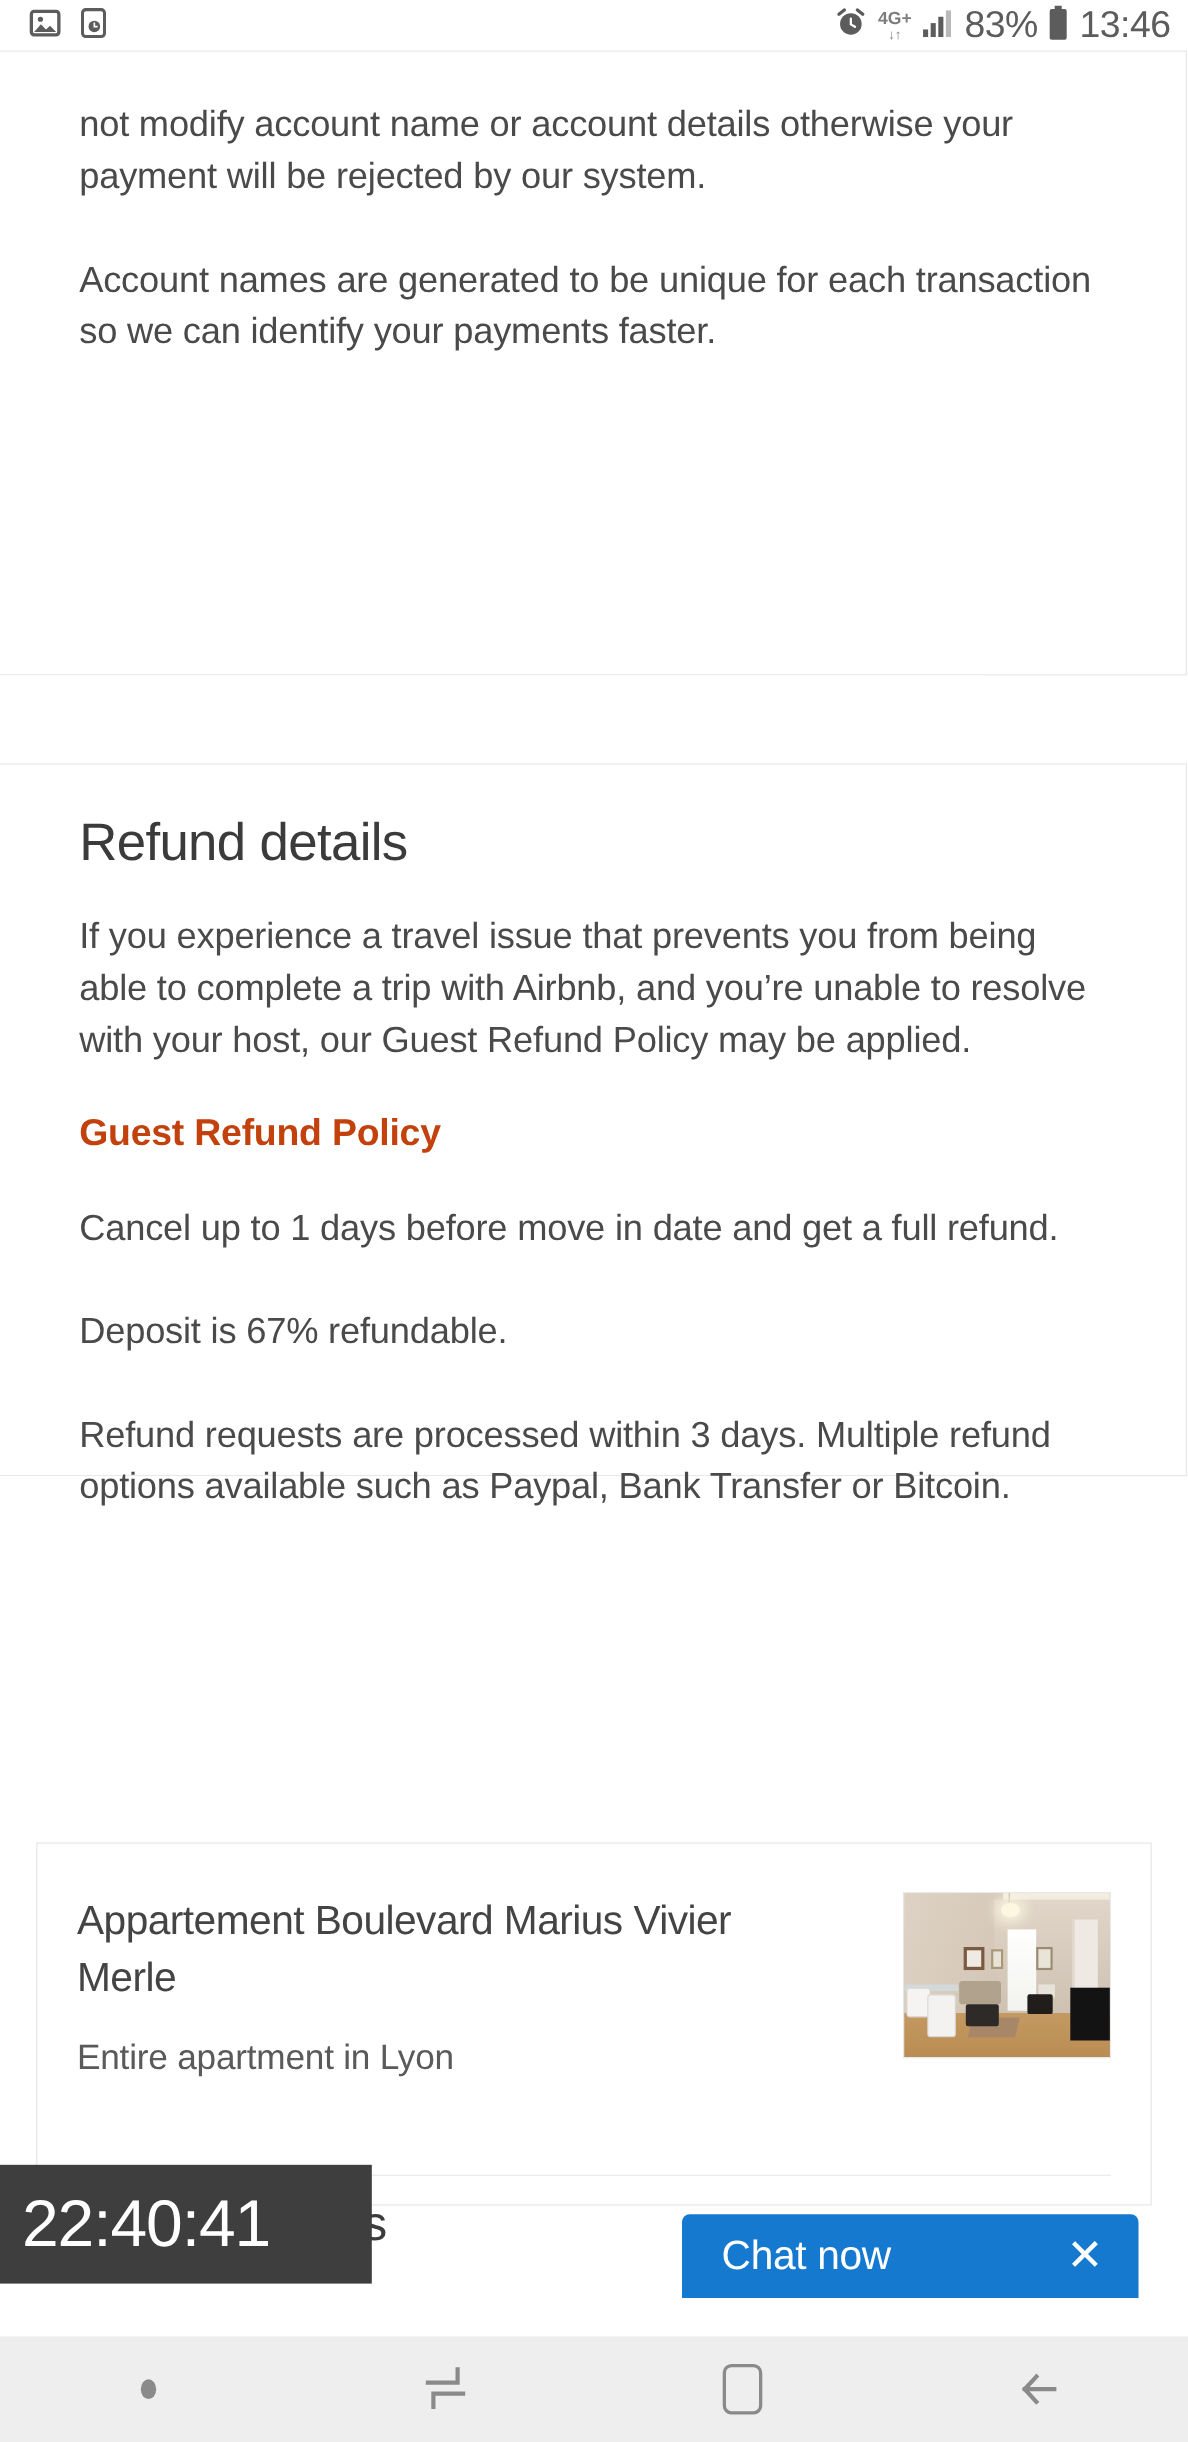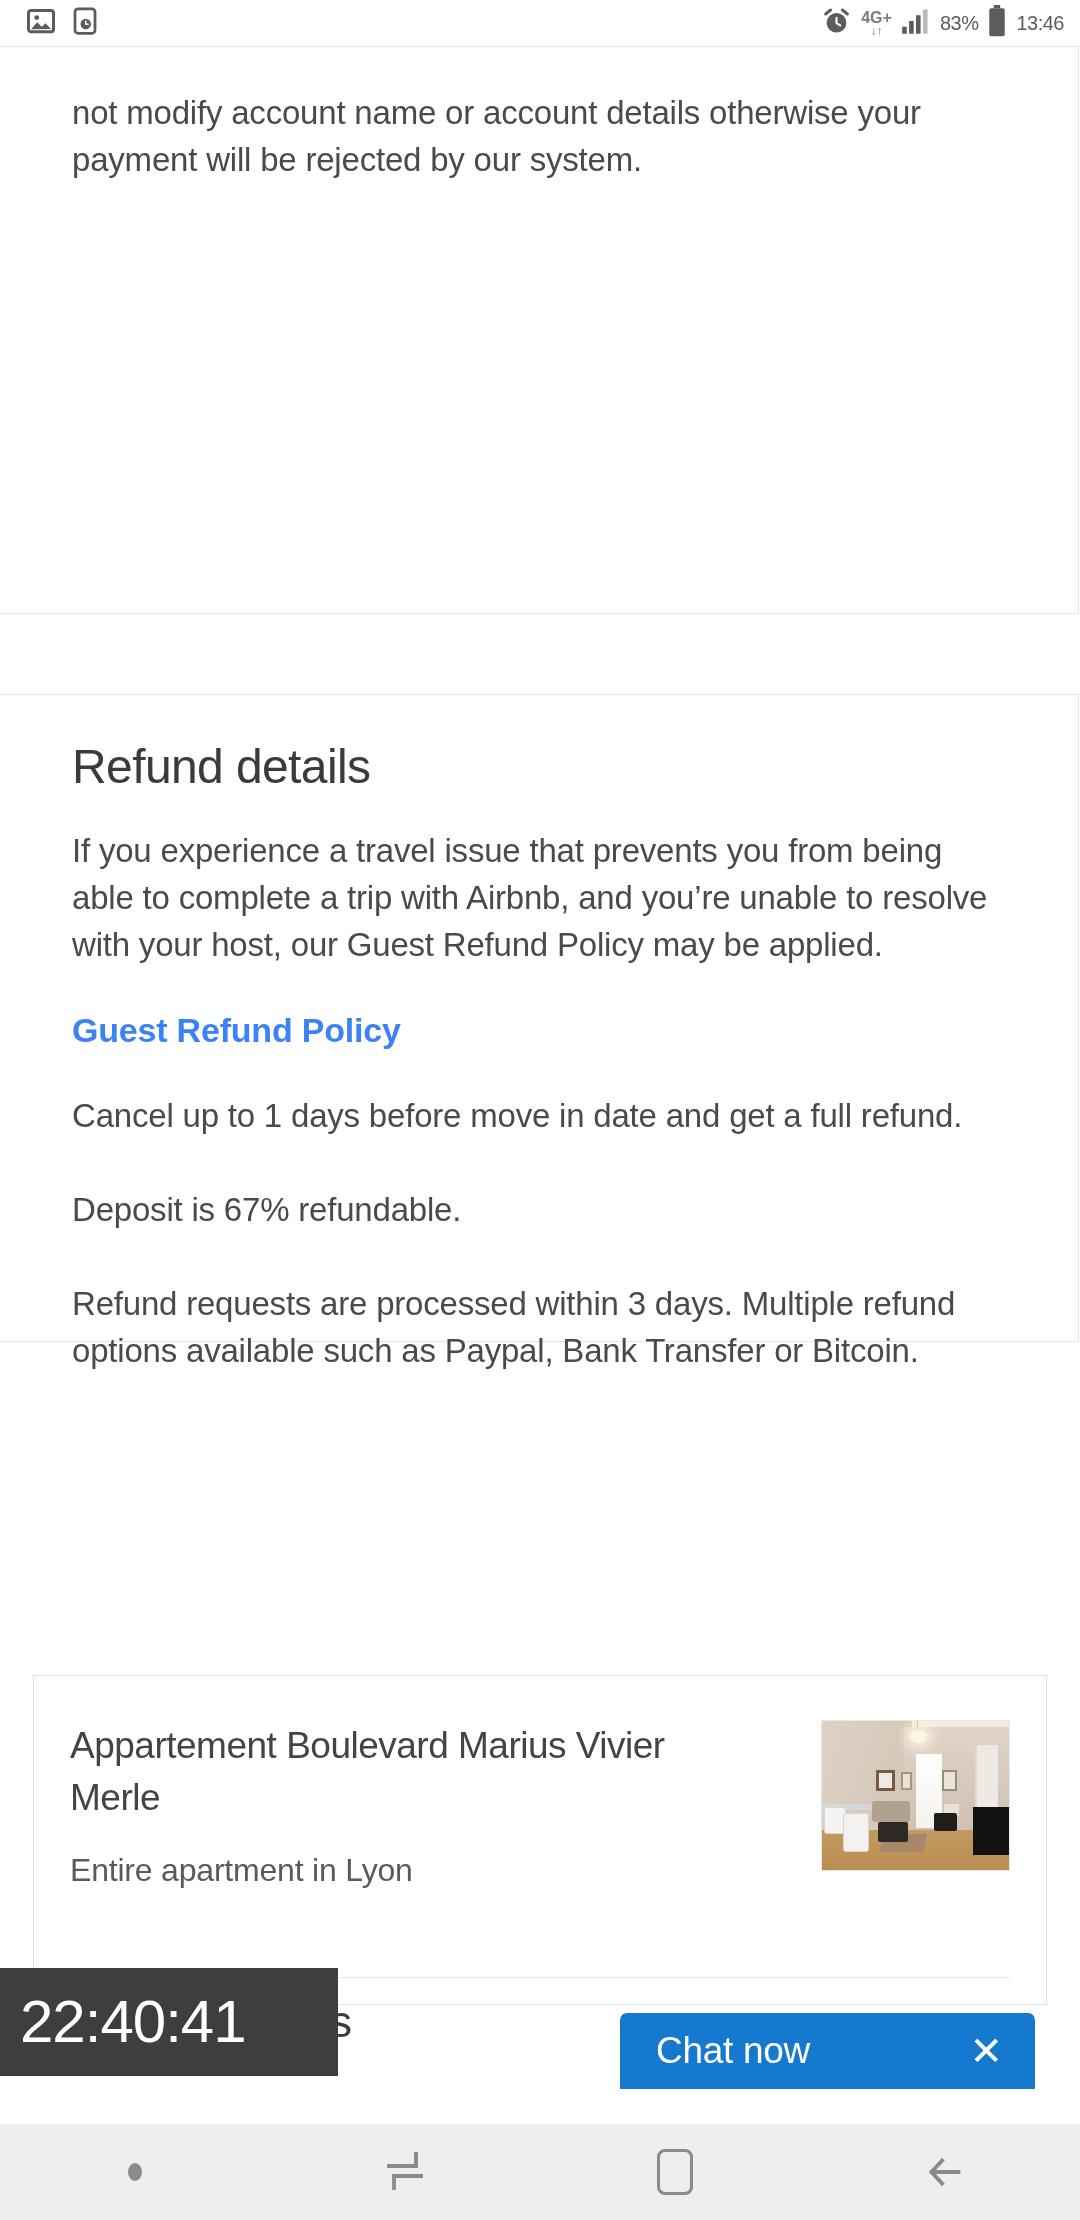--- a/index.html
+++ b/index.html
@@ -14,21 +14,21 @@
   
   #status-bar{
     position:absolute; top:0; left:0; width:1080px; height:46px;
     background:#ffffff; display:flex; align-items:center;
     padding:0 16px 0 26px;
   }
   #status-left{ display:flex; align-items:center; gap:14px; }
   #status-right{ margin-left:auto; display:flex; align-items:center; gap:9px; }
   .sb-ico{ display:block; }
   #status-clock, #status-battery-pct{
-    font-size:20px; color:#5c5c5c; font-weight:400; letter-spacing:-0.5px;
+    font-size:34px; color:#5c5c5c; font-weight:400; letter-spacing:-0.5px;
     line-height:1;
   }
   #net-type{
     display:flex; flex-direction:column; align-items:center; line-height:1;
   }
   #net-type .lbl{ font-size:16px; font-weight:700; color:#7c7c7c; }
   #net-type .arr{ font-size:12px; color:#7c7c7c; margin-top:-1px;}
 
   
   #page{
@@ -65,21 +65,21 @@
     font-size:48px;
     line-height:1;
     font-weight:400;
     color:#3b3b3b;
     letter-spacing:-0.6px;
   }
 
   h3.sub-title{
     font-size:34px;
     font-weight:700;
-    color:#3b82f6;
+    color:#c2410c;
     letter-spacing:-0.2px;
     line-height:1;
   }
 
   
   #card-payment-notes{ padding-top:20px; padding-bottom:0; height:568px; }
   #card-payment-notes .card-inner{ padding-top:22px; }
   #card-payment-notes .note-wrap{ margin-top:43px; }
 
   .gap-grey{ height:80px; background:#ffffff; }
@@ -254,20 +254,21 @@
     </span>
     <span id="status-clock">13:46</span>
   </div>
 </div>
 
 <div id="page">
 
   <div class="card" id="card-payment-notes">
     <div class="card-inner">
       <p class="body">not modify account name or account details otherwise your payment will be rejected by our system.</p>
+      <p class="body">Account names are generated to be unique for each transaction so we can identify your payments faster.</p>
     </div>
   </div>
 
   <div class="gap-grey"></div>
 
   <div class="card" id="card-refund">
     <div class="card-inner">
       <h2 class="section-title" id="refund-title">Refund details</h2>
       <p class="body">If you experience a travel issue that prevents you from being able to complete a trip with Airbnb, and you’re unable to resolve with your host, our Guest Refund Policy may be applied.</p>
       <h3 class="sub-title" id="guest-policy-heading">Guest Refund Policy</h3>

